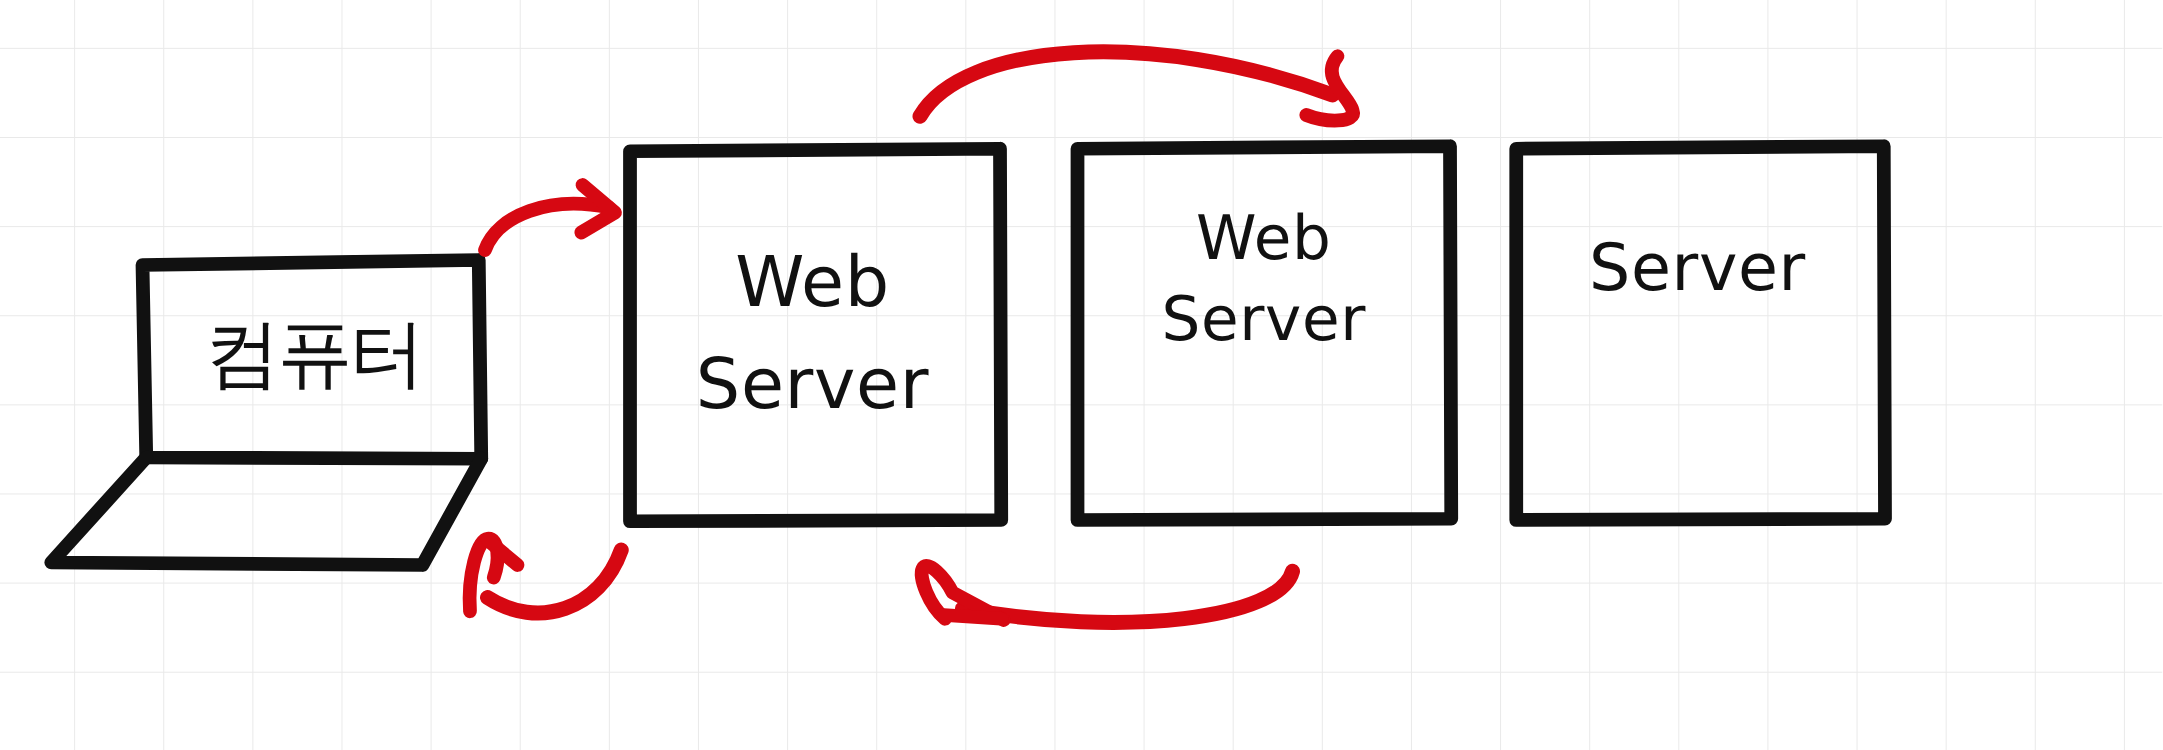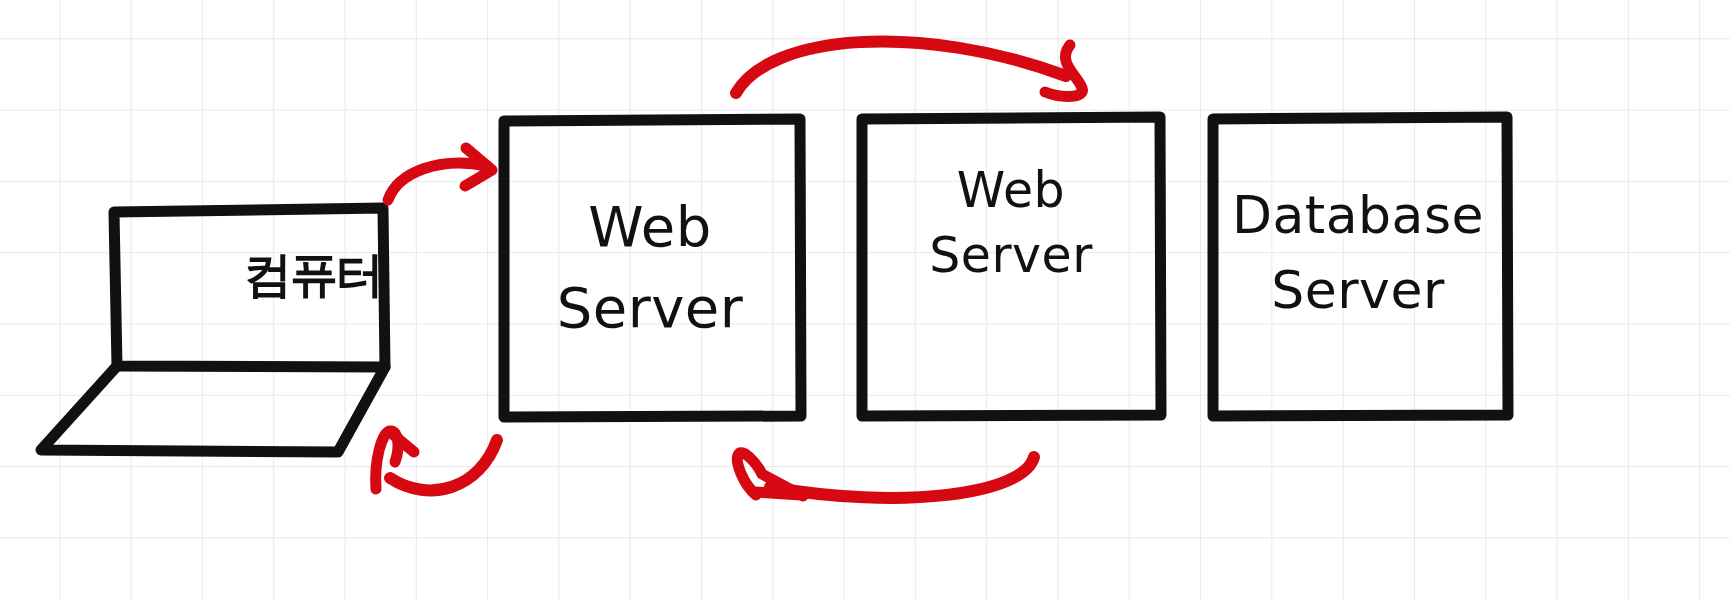--- a/index.html
+++ b/index.html
@@ -56,23 +56,23 @@
     top: 178px;
     width: 292px;
     font-size: 52px;
     line-height: 1.45;
   }
   .label-client {
     position: absolute;
     left: 120px;
     top: 243px;
     width: 262px;
-    text-align: right;
-    font-size: 48px;
-    font-weight: 700;
+    text-align: center;
+    font-size: 60px;
+    font-weight: 400;
     color: #111111;
     font-family: "DejaVu Sans", sans-serif;
     user-select: none;
     pointer-events: none;
     letter-spacing: -2px;
   }
 </style>
 </head>
 <body>
 
@@ -129,17 +129,16 @@
     <div>Web</div>
     <div>Server</div>
   </div>
 
   <div class="node-label label-was">
     <div>Web</div>
     <div>Server</div>
   </div>
 
   <div class="node-label label-db">
-    <div>Database</div>
     <div>Server</div>
   </div>
 
 </div>
 
 </body></html>

